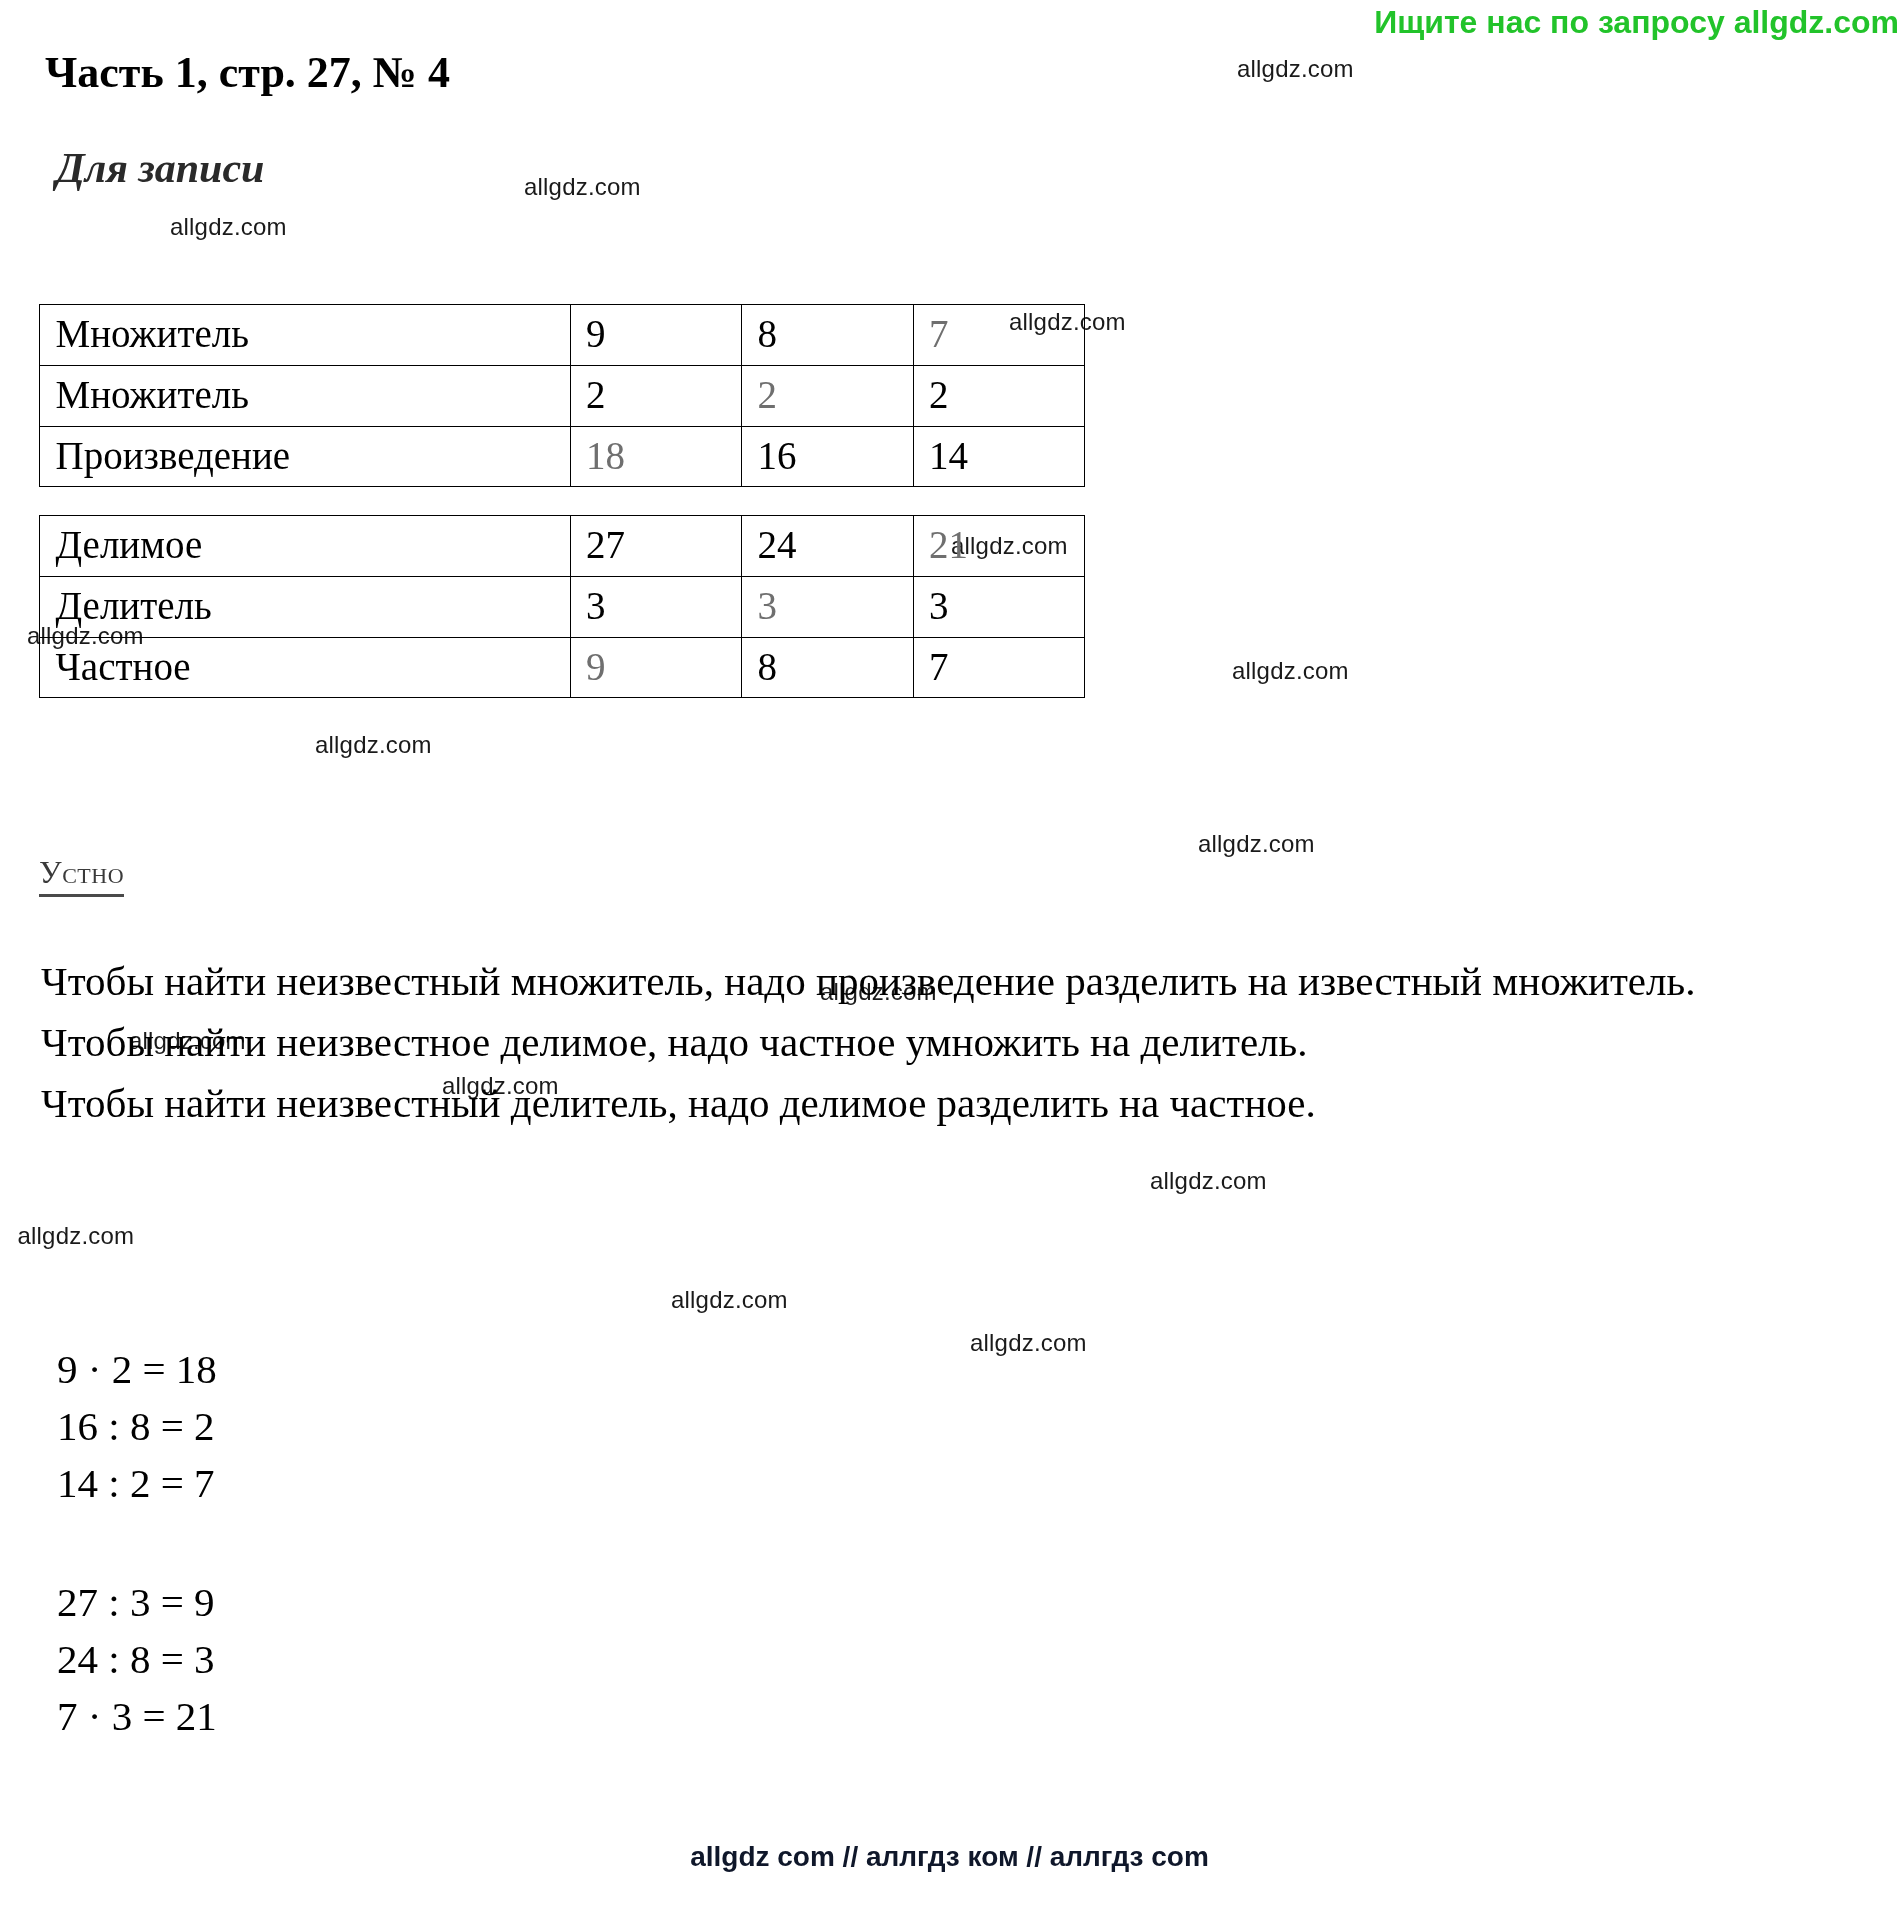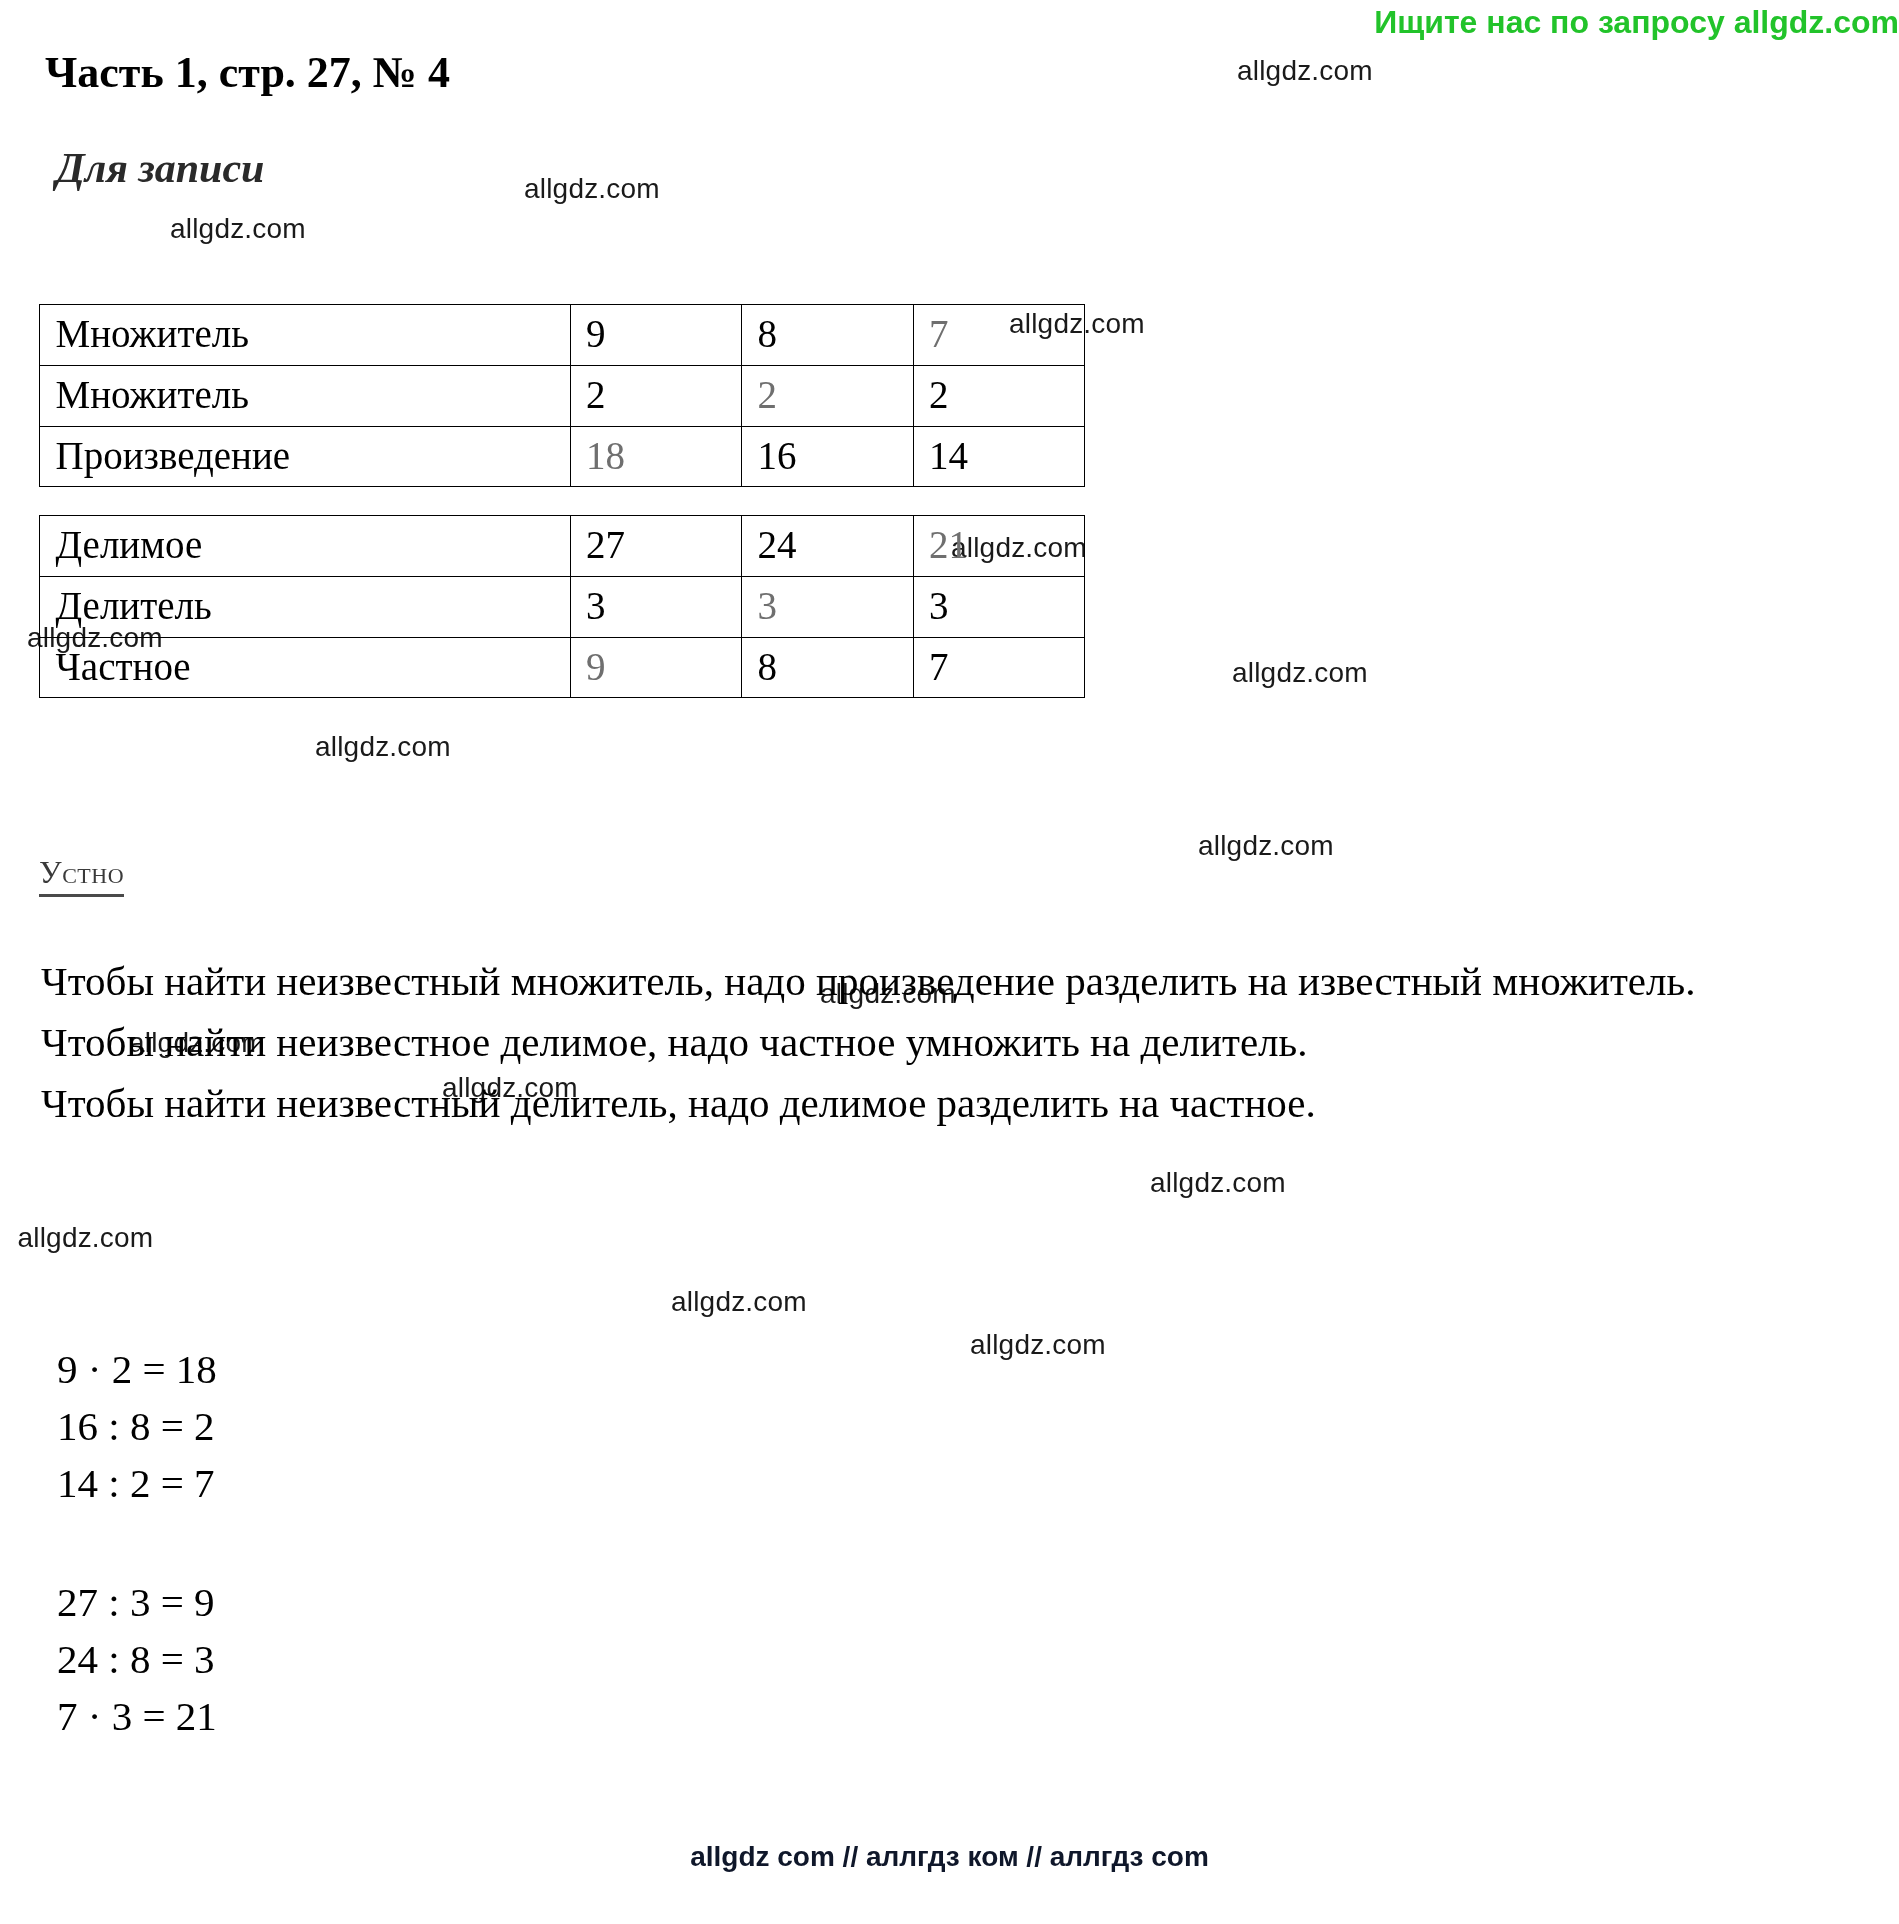--- a/index.html
+++ b/index.html
@@ -13,21 +13,21 @@
     position: relative;
     font-family: "Liberation Serif", serif;
     color: #000000;
     overflow: hidden;
   }
 
   
   .wm {
     position: absolute;
     font-family: "Liberation Sans", sans-serif;
-    font-size: 28px;
+    font-size: 24px;
     color: #1a1a1a;
     white-space: nowrap;
     letter-spacing: 0.2px;
   }
   .wm-top {
     position: absolute;
     left: 0;
     right: 0;
     top: 3.9px;
     text-align: right;

